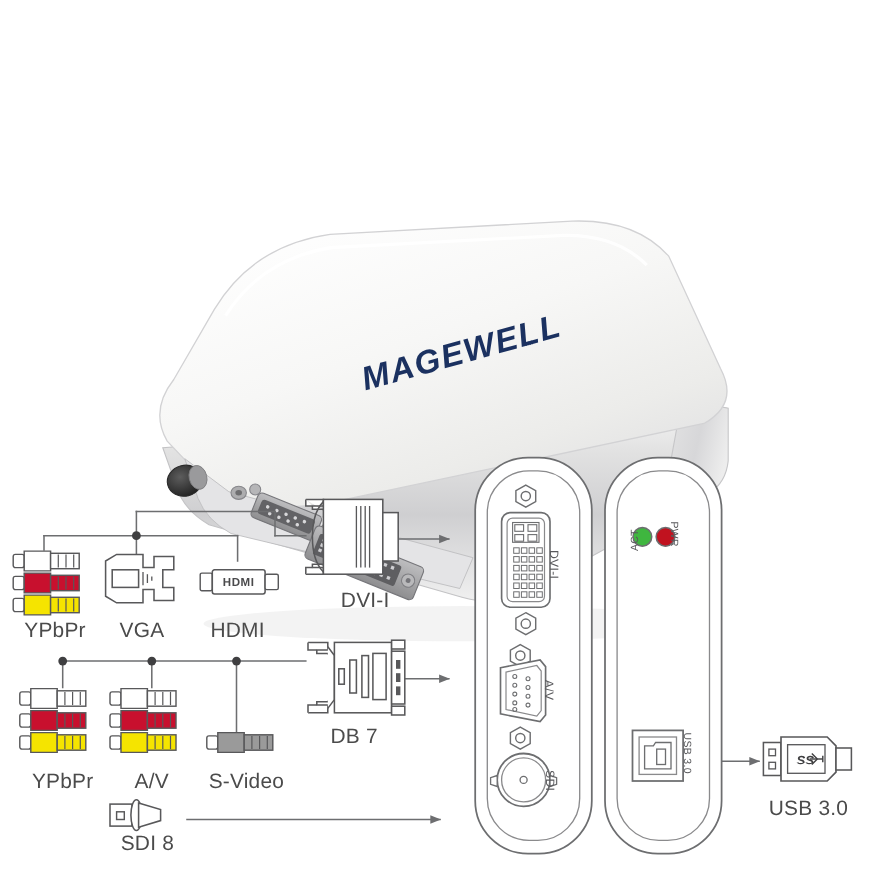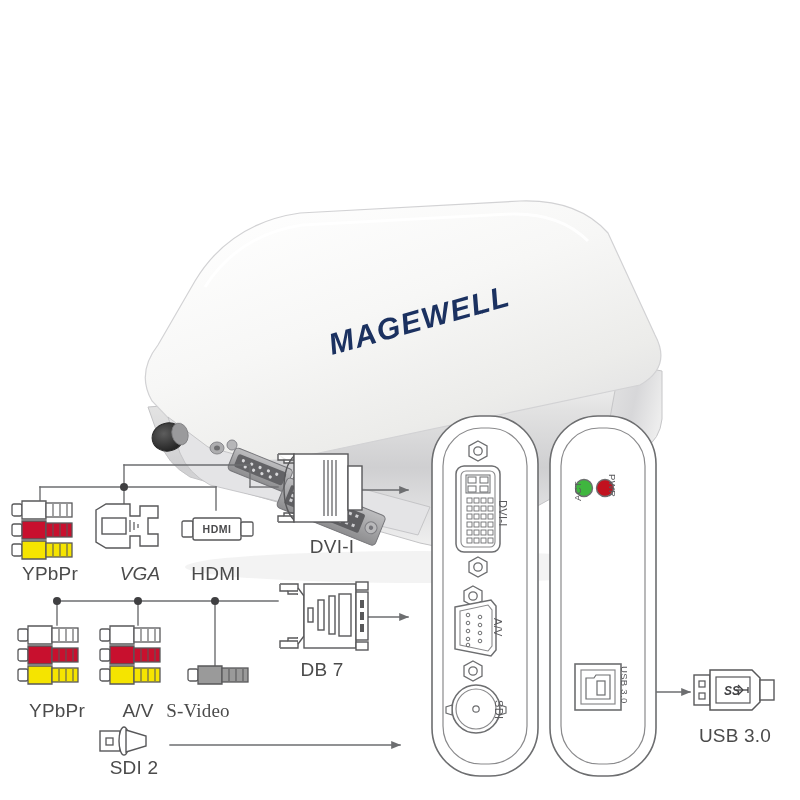--- a/index.html
+++ b/index.html
@@ -521,28 +521,28 @@
         <path d="M 44 17 L 49 22"></path>
         <path d="M 44 27 L 49 22"></path>
         <path d="M 54 19 L 54 25"></path>
       </g>
       <rect x="66" y="12" width="14" height="20" fill="#ffffff" stroke="#58585a" stroke-width="1.4"></rect>
     </g>
   </svg>
 
   <div class="layer">
     <span class="lbl center" style="left:50px;  top:563px;" data-bind="diagram.sources.0.label">YPbPr</span>
-    <span class="lbl center" style="left:140px; top:563px;font-style:italic;" data-bind="diagram.sources.1.label">VGA</span>
+    <span class="lbl center" style="left:129px; top:563px;" data-bind="diagram.sources.1.label">VGA</span>
     <span class="lbl center" style="left:216px; top:563px;" data-bind="diagram.sources.2.label">HDMI</span>
 
     <span class="lbl center" style="left:57px;  top:700px;" data-bind="diagram.sources.3.label">YPbPr</span>
     <span class="lbl center" style="left:138px; top:700px;" data-bind="diagram.sources.4.label">A/V</span>
-    <span class="lbl center" style="left:198px; top:700px;font-family:Liberation Serif, serif;" data-bind="diagram.sources.5.label">S-Video</span>
-
-    <span class="lbl center" style="left:134px; top:757px;" data-bind="diagram.sources.6.label">SDI 2</span>
+    <span class="lbl center" style="left:224px; top:700px;" data-bind="diagram.sources.5.label">S-Video</span>
+
+    <span class="lbl center" style="left:134px; top:757px;" data-bind="diagram.sources.6.label">SDI 8</span>
 
     <span class="lbl center" style="left:332px; top:536px;" data-bind="diagram.adapters.0.label">DVI-I</span>
     <span class="lbl center" style="left:322px; top:659px;" data-bind="diagram.adapters.1.label">DB 7</span>
 
     <span class="lbl center" style="left:735px; top:725px;" data-bind="diagram.output_cable.label">USB 3.0</span>
 
     <span class="lbl-rot" style="left:509px; top:500px;" data-bind="device_front_panel.ports.0.label">DVI-I</span>
     <span class="lbl-rot" style="left:504px; top:618px;" data-bind="device_front_panel.ports.1.label">A/V</span>
     <span class="lbl-rot" style="left:505px; top:700px;" data-bind="device_front_panel.ports.2.label">SDI</span>
 

